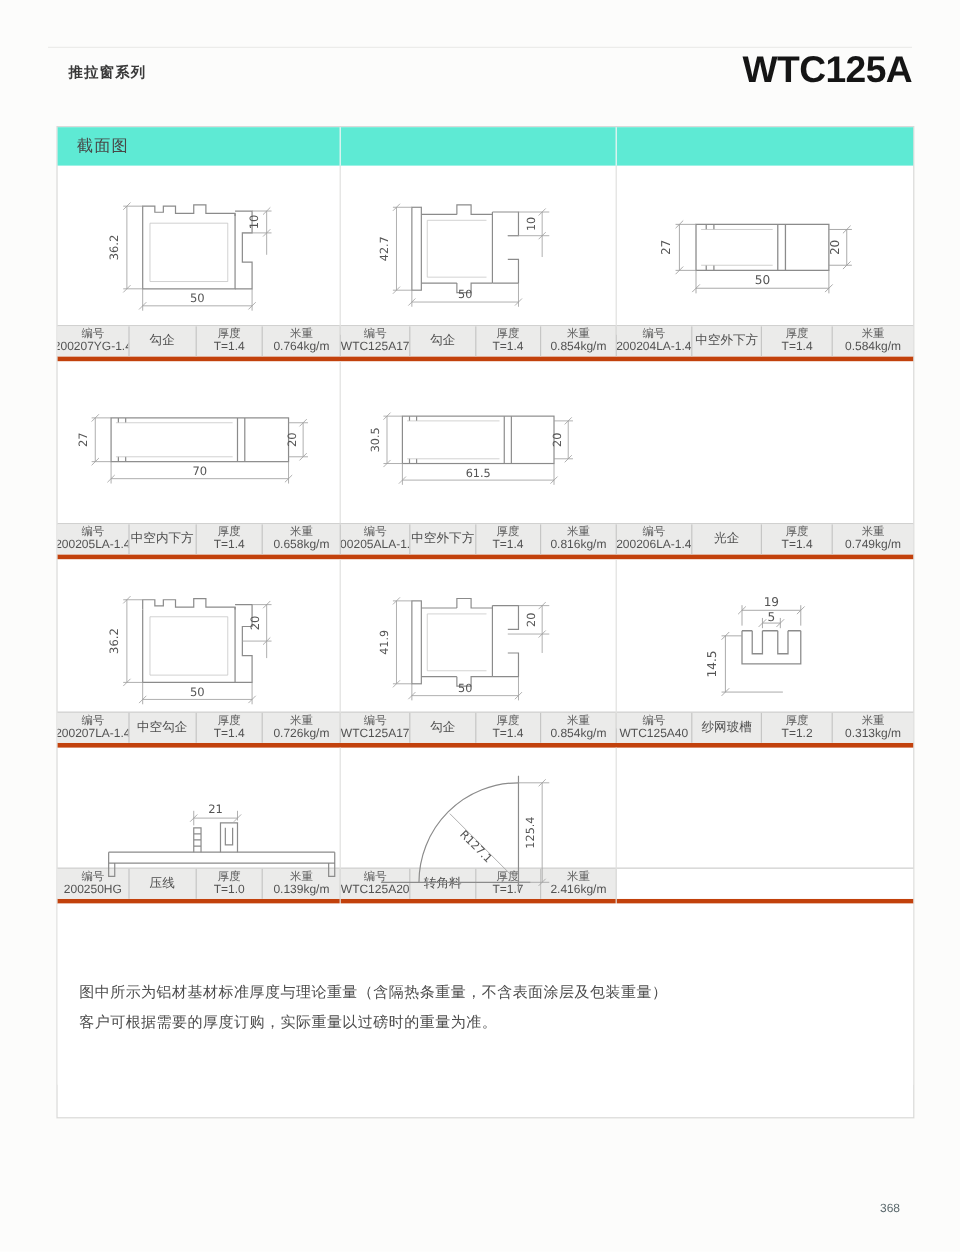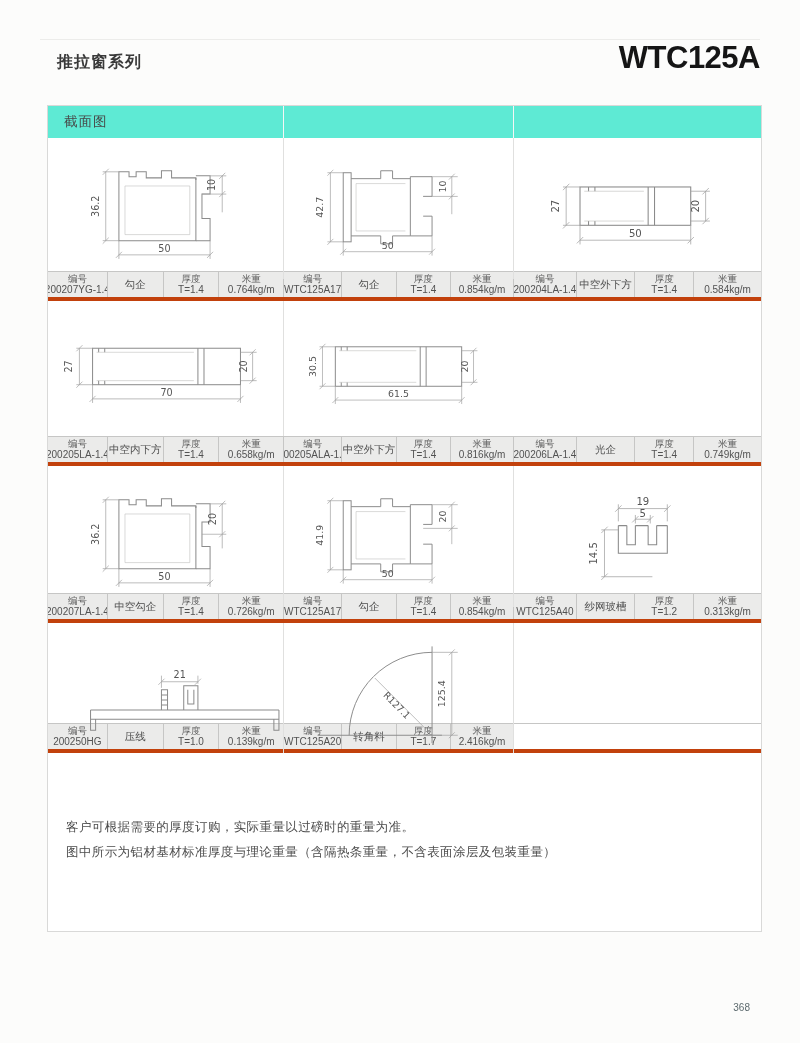--- a/index.html
+++ b/index.html
@@ -1,20 +1,20 @@
 <!DOCTYPE html>
 <html><head>
 <meta charset="utf-8">
 <style>
   html,body{margin:0;padding:0;background:#fdfdfc;}
   *{box-sizing:border-box;}
   .page{position:relative;width:800px;height:1043px;background:#fcfcfb;overflow:hidden;
         font-family:"Liberation Sans","DejaVu Sans",sans-serif;color:#444;}
   .toprule{position:absolute;top:39px;left:40px;right:40px;height:1px;background:#ececea;}
-  .series-title{position:absolute;left:57px;top:52px;font-size:16px;font-weight:700;color:#3a3a3a;letter-spacing:1px;}
+  .series-title{position:absolute;left:57px;top:52px;font-size:12px;font-weight:700;color:#3a3a3a;letter-spacing:1px;}
   .model{position:absolute;right:40px;top:40px;font-size:31px;font-weight:700;color:#151515;letter-spacing:-.5px;}
   .sheet{position:absolute;left:47px;top:105px;width:715px;height:827px;border:1px solid #d9d9d8;background:#fff;}
   .titlebar{display:grid;grid-template-columns:235px 230px 248px;height:32px;background:#5eead4;}
   .tcell{display:flex;align-items:center;padding-left:16px;font-size:13.5px;color:#474747;letter-spacing:1px;}
   .tcell + .tcell{border-left:1px solid #f6f6f5;}
   .drow{display:grid;grid-template-columns:235px 230px 248px;}
   .dcell{position:relative;}
   .dcell + .dcell{border-left:1px solid #e0e0df;}
   .dcell svg{width:100%;height:100%;display:block;}
   .srow{display:grid;grid-template-columns:235px 230px 248px;height:30px;border-top:1px solid #c6c6c5;border-bottom:4px solid #c2410c;}
@@ -386,21 +386,21 @@
         <div class="f">
             <span class="l">米重</span>
             <span class="v">2.416kg/m</span>
           </div>
       </div>
       <div class="scell blank"></div>
     </div>
 
     <div class="notecell">
       <div class="note">
+        <div>图中所示为铝材基材标准厚度与理论重量（含隔热条重量，不含表面涂层及包装重量）</div>
         <div>客户可根据需要的厚度订购，实际重量以过磅时的重量为准。</div>
-        <div>图中所示为铝材基材标准厚度与理论重量（含隔热条重量，不含表面涂层及包装重量）</div>
       </div>
     </div>
 
   </div>
 
   <div class="pageno">368</div>
 </div>
 
 </body></html>

